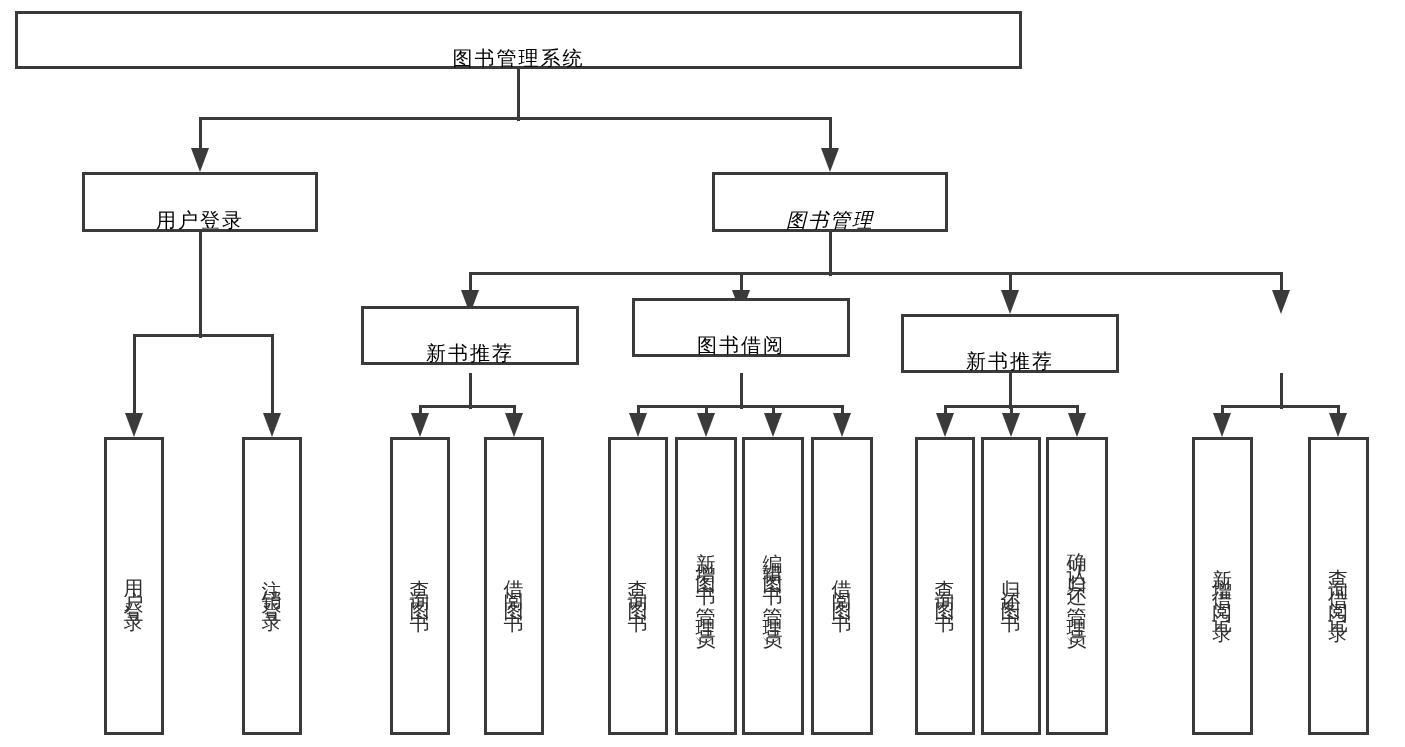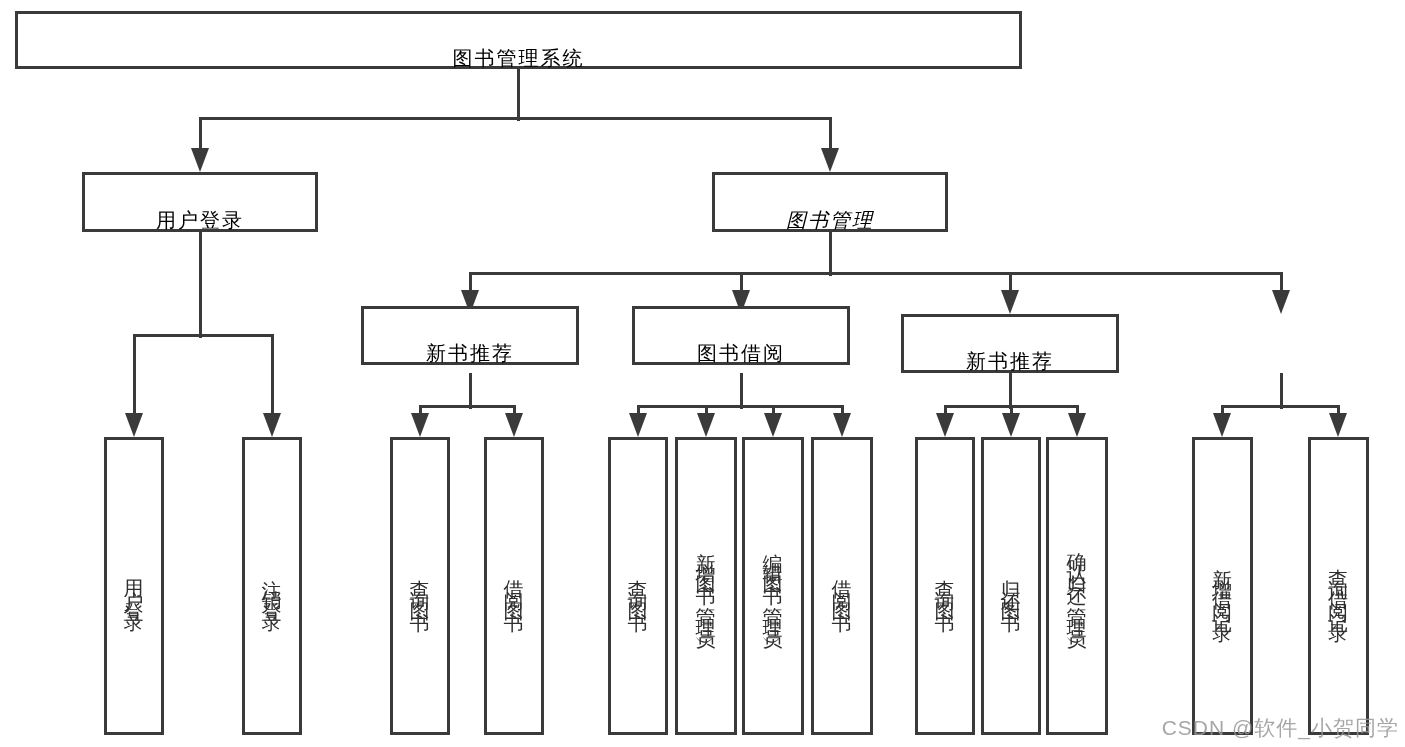--- a/index.html
+++ b/index.html
@@ -69,21 +69,21 @@
   <div class="node" style="left:82px; top:172px; width:236px; height:60px;">
     <span class="hlabel">用户登录</span>
   </div>
   <div class="node" style="left:712px; top:172px; width:236px; height:60px;font-style:italic;">
     <span class="hlabel">图书管理</span>
   </div>
 
   <div class="node" style="left:361px; top:306px; width:218px; height:59px;">
     <span class="hlabel">新书推荐</span>
   </div>
-  <div class="node" style="left:632px; top:306px; width:218px; height:59px;">
+  <div class="node" style="left:632px; top:298px; width:218px; height:59px;">
     <span class="hlabel">图书借阅</span>
   </div>
   <div class="node" style="left:901px; top:314px; width:218px; height:59px;">
     <span class="hlabel">新书推荐</span>
   </div>
 
   <div class="node" style="left:104px; top:437px; width:60px; height:298px;">
     <span class="vlabel">用户登录</span>
   </div>
   <div class="node" style="left:242px; top:437px; width:60px; height:298px;">
@@ -120,21 +120,20 @@
     <span class="vlabel">确认归还（管理员）</span>
   </div>
 
   <div class="node" style="left:1192px; top:437px; width:61px; height:298px;">
     <span class="vlabel">新增借阅记录</span>
   </div>
   <div class="node" style="left:1308px; top:437px; width:61px; height:298px;">
     <span class="vlabel">查询借阅记录</span>
   </div>
 
-  <div class="watermark">CSDN @软件_小贺同学</div>
 <div class="vline" style="left: 517px; top: 69px; height: 52px;"></div>
     <div class="vline" style="left: 198.5px; top: 118px; height: 33px;"></div>
     <div class="vline" style="left: 828.5px; top: 118px; height: 33px;"></div>
     <div class="vline" style="left: 198.5px; top: 232px; height: 106px;"></div>
     <div class="vline" style="left: 132.5px; top: 335px; height: 82px;"></div>
     <div class="vline" style="left: 270.5px; top: 335px; height: 82px;"></div>
     <div class="vline" style="left: 828.5px; top: 232px; height: 44px;"></div>
     <div class="vline" style="left: 468.5px; top: 273px; height: 20px;"></div>
     <div class="vline" style="left: 739.5px; top: 273px; height: 20px;"></div>
     <div class="vline" style="left: 1008.5px; top: 273px; height: 20px;"></div>

